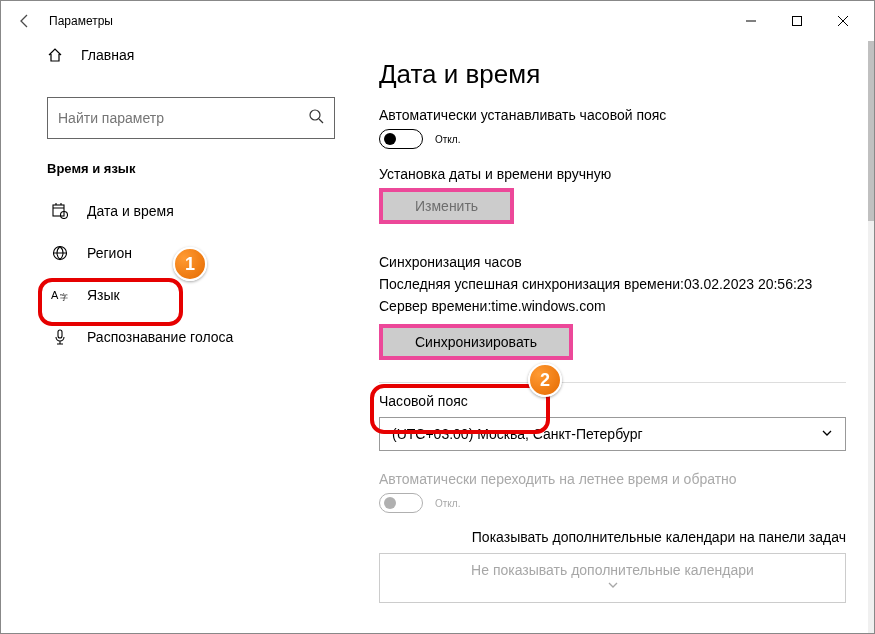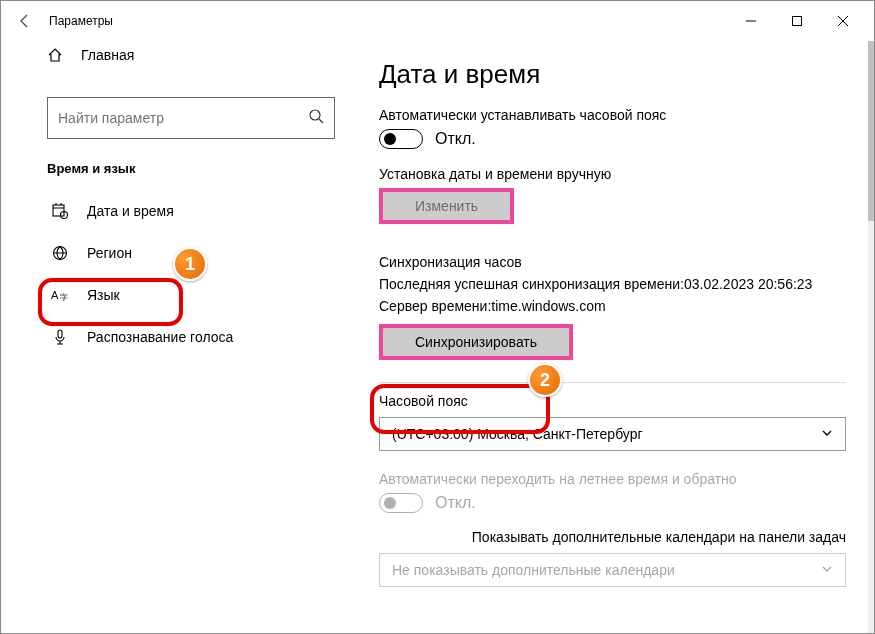--- a/index.html
+++ b/index.html
@@ -28,29 +28,29 @@
 
 .main { flex: 1; padding: 18px 28px 0 28px; overflow: hidden; position: relative; }
 .page-title { font-size: 26px; font-weight: 400; margin-bottom: 6px; }
 .subline { font-size: 14px; color: #000; margin-top: 17px; margin-bottom: 6px; }
 .subline.disabled { color: #a9a9a9; }
 .toggle { display: flex; align-items: center; gap: 12px; margin-top: 6px; margin-bottom: 14px; }
 .toggle-track { width: 44px; height: 20px; border: 1px solid #000; border-radius: 10px; position: relative; background: #fff; }
 .toggle-track.disabled { border-color: #b0b0b0; }
 .toggle-thumb { width: 12px; height: 12px; border-radius: 50%; background: #000; position: absolute; top: 3px; left: 4px; }
 .toggle-thumb.disabled { background: #b0b0b0; }
-.toggle-label { font-size: 16px; color: #000; }
+.toggle-label { font-size: 10px; color: #000; }
 .toggle-label.disabled { color: #a9a9a9; }
 .btn { display: inline-block; padding: 6px 32px; font-size: 14px; border: 4px solid #ec4899; background: #ccc; color: #6d6d6d; }
 .btn.secondary { background: #ccc; color: #000; }
 .section-h { font-size: 14px; color: #000; margin-top: 26px; font-weight: 400; }
 .info-line { font-size: 14px; color: #000; margin-top: 6px; }
 .hr { border: none; border-top: 1px solid #ddd; margin: 22px 0 10px 0; }
 .select { display: flex; align-items: center; justify-content: space-between; border: 1px solid #999; padding: 8px 12px; font-size: 14px; background: #fff; margin-top: 8px; text-align: right; }
-.select.disabled { color: #a7a7a7; border-color: #ccc; }
+.select.disabled { color: #a7a7a7; border-color: #ccc; flex-direction: column; }
 
 
 .hl { position: absolute; border: 4px solid #e60000; border-radius: 14px; pointer-events: none; z-index: 50; }
 .hl1 { left: 37px; top: 277px; width: 145px; height: 48px; }
 .hl2 { left: 369px; top: 383px; width: 180px; height: 50px; }
 .badge { position: absolute; width: 34px; height: 34px; border-radius: 50%; background: radial-gradient(circle at 30% 30%, #ff9a33, #e56a00); border: 2px solid #fff; color: #fff; font-weight: 700; font-size: 18px; display:flex; align-items:center; justify-content:center; z-index:60; box-shadow: 0 1px 3px rgba(0,0,0,.35); }
 .b1 { left: 172px; top: 246px; }
 .b2 { left: 527px; top: 362px; }
 
 

